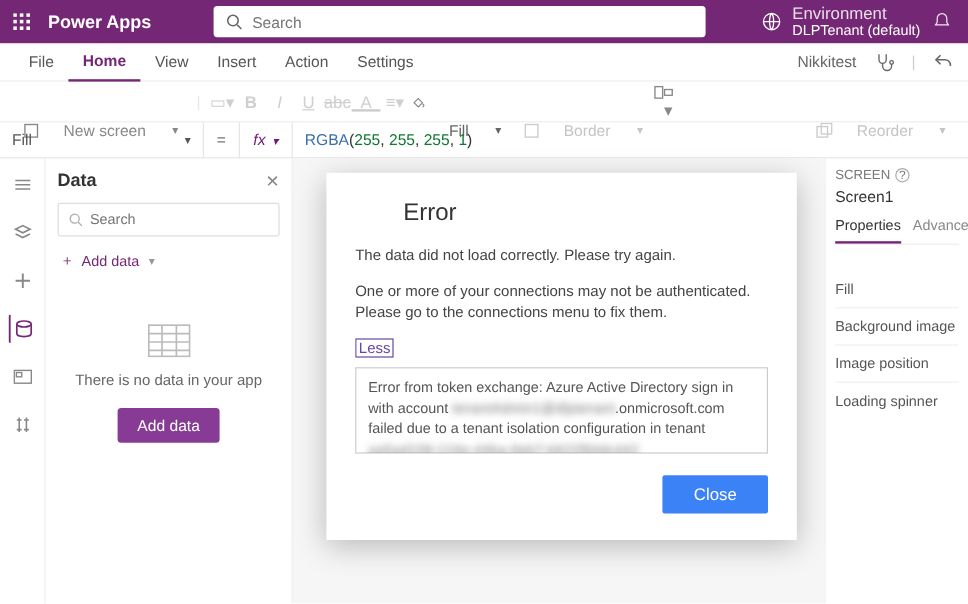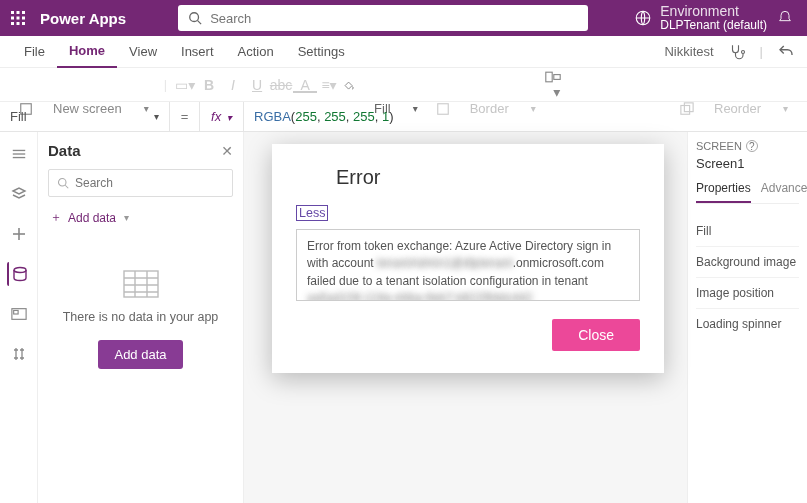--- a/index.html
+++ b/index.html
@@ -58,33 +58,33 @@
   .dp-add { display:flex; align-items:center; gap:6px; color:#742774; font-size:12px; padding:4px 2px; cursor:pointer; }
   .dp-empty { text-align:center; margin-top: 40px; color:#666; }
   .dp-empty .grid-icon { width:36px; height:30px; margin: 0 auto 10px; color:#bbb; }
   .dp-addbtn { margin: 16px auto 0; background:#883b94; color:#fff; padding:7px 16px; border-radius:3px; display:inline-block; cursor:pointer; font-size:13px; }
 
   .canvas { flex:1; background:#f6f6f6; }
 
   .right-panel { width: 120px; border-left: 1px solid #eee; padding: 8px 8px; font-size: 12px; color:#555; }
   .rp-label { font-size: 11px; color:#777; display:flex; align-items:center; gap:4px; }
   .rp-sname { font-size: 13px; color:#333; margin: 4px 0 10px; }
-  .rp-tabs { display:flex; gap:10px; border-bottom:1px solid #eee; margin-bottom:12px; }
+  .rp-tabs { display:flex; gap:10px; border-bottom:1px solid #eee; margin-bottom:22px; }
   .rp-tab { padding-bottom:6px; color:#888; cursor:pointer; font-size:12px; }
   .rp-tab.active { color:#333; border-bottom:2px solid #742774; }
   .rp-prop { padding:8px 0; border-bottom:1px solid #f1f1f1; color:#555; font-size:12px; }
 
   
   .modal { position:absolute; left:272px; top:144px; width:392px; background:#fff; box-shadow: 0 6px 24px rgba(0,0,0,.25); padding: 22px 24px; }
   .modal h2 { font-size: 20px; font-weight: 400; color:#333; margin-bottom: 16px; margin-left: 40px; }
   .modal p { font-size: 12.5px; color:#444; margin-bottom: 12px; line-height:1.4; }
   .modal .less-link { color:#6548a6; font-size:12.5px; border:1px solid #6548a6; padding: 0 2px; display:inline-block; margin-bottom:8px; cursor:pointer; }
   .modal .detail-box { border:1px solid #ccc; padding:8px 10px; font-size:12px; color:#555; line-height:1.45; height: 72px; overflow:auto; }
   .detail-box .blur { color: transparent; text-shadow: 0 0 6px rgba(80,80,80,.8); }
-  .modal .close-btn { float:right; margin-top:18px; background:#ec4899; color:#fff; border:none; padding:8px 26px; font-size:14px; border-radius:2px; cursor:pointer; }
+  .modal .close-btn { float:right; margin-top:18px; background:#3b82f6; color:#fff; border:none; padding:8px 26px; font-size:14px; border-radius:2px; cursor:pointer; }
   .modal::after { content:""; display:block; clear:both; }
 
   svg { display:block; }
 </style>
 </head>
 <body>
 
 <div class="topbar">
   <div class="waffle">
     <svg width="14" height="14" viewBox="0 0 14 14">
@@ -309,20 +309,22 @@
     </div>
     <div class="rp-prop">Fill</div>
     <div class="rp-prop">Background image</div>
     <div class="rp-prop">Image position</div>
     <div class="rp-prop" style="border-bottom:none">Loading spinner</div>
   </div>
 </div>
 
 <div class="modal">
   <h2>Error</h2>
+  <p>The data did not load correctly. Please try again.</p>
+  <p>One or more of your connections may not be authenticated. Please go to the connections menu to fix them.</p>
   <span class="less-link">Less</span>
   <div class="detail-box">
     <span>Error from token exchange: Azure Active Directory sign in with account </span><span class="blur">tenantAdmin1@dlptenant</span><span>.onmicrosoft.com failed due to a tenant isolation configuration in tenant </span><span class="blur">aa5ad108-124e-44ba-9eb7-b622f84dc442</span><span>.</span>
   </div>
   <button class="close-btn">
     <span>Close</span>
   </button>
 </div>
 
 </body></html>

